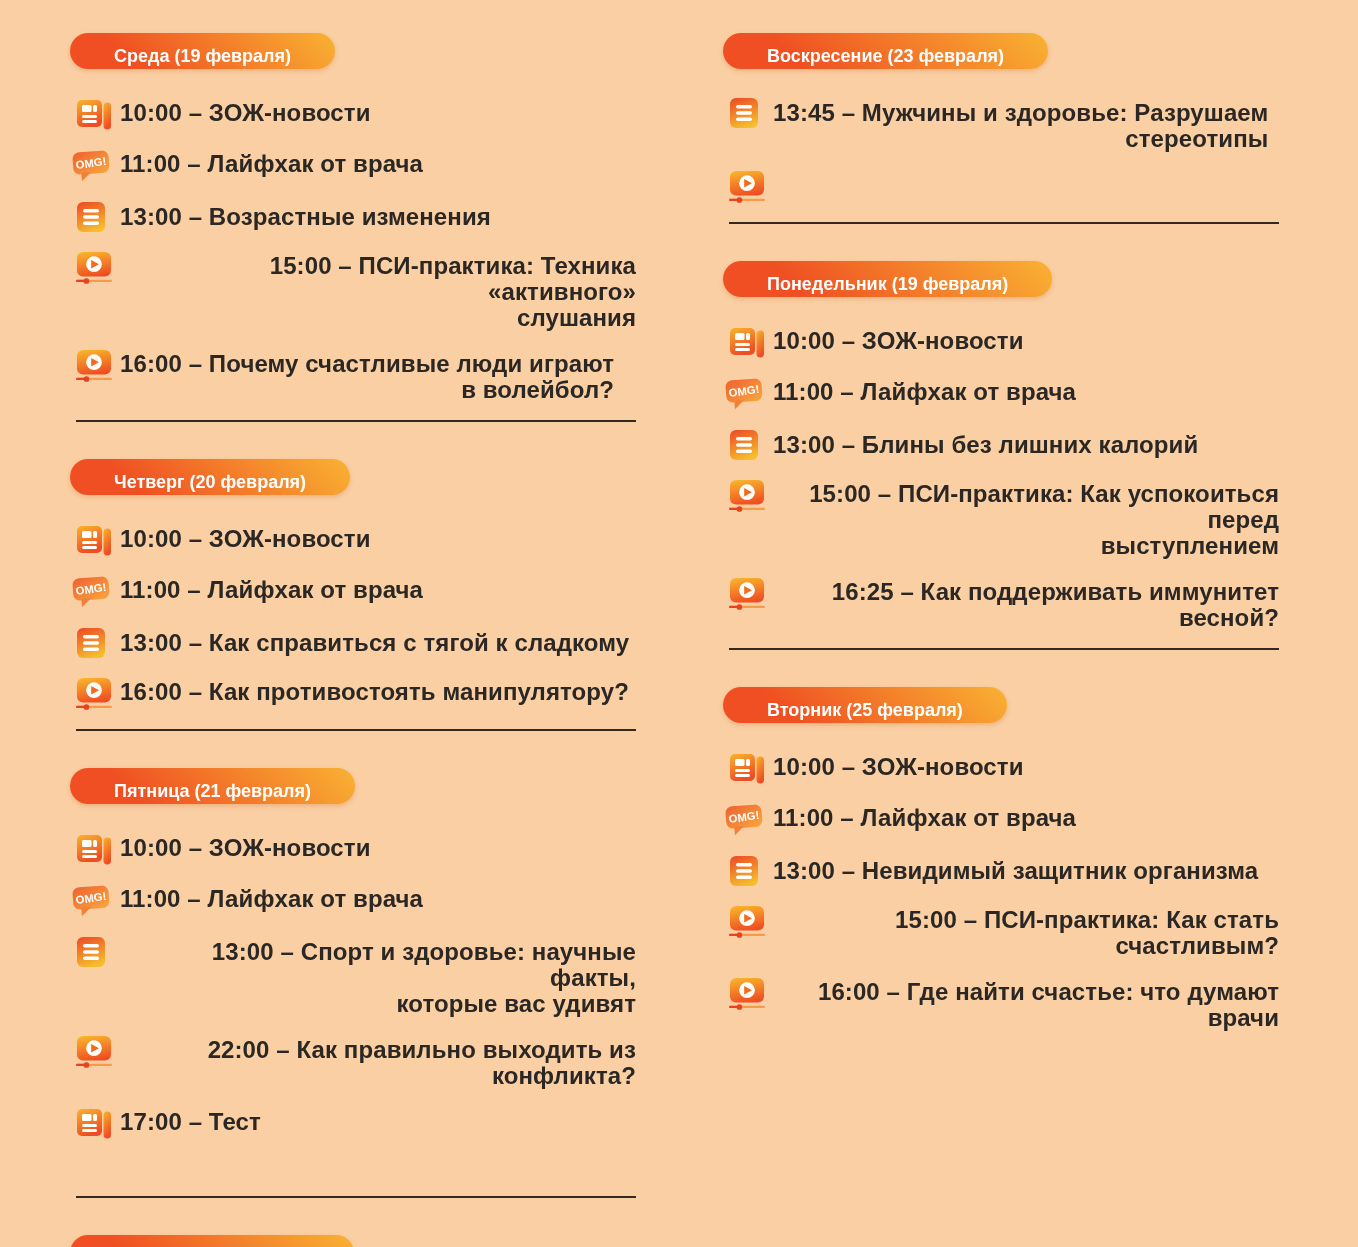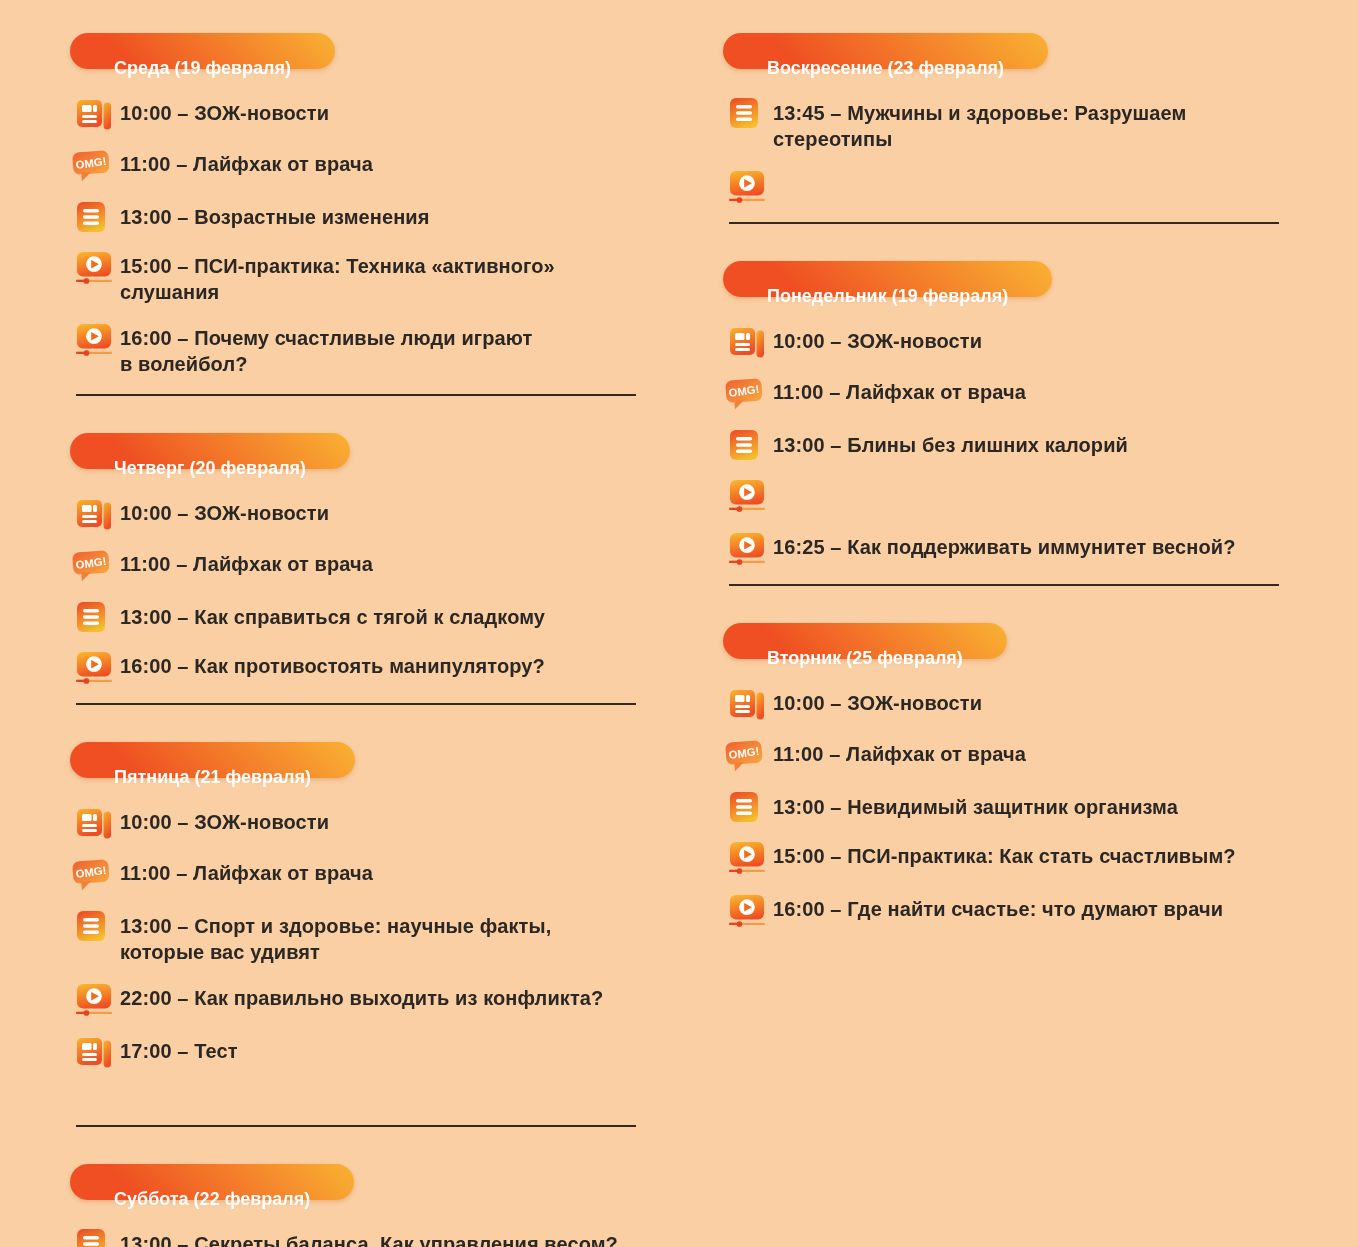--- a/index.html
+++ b/index.html
@@ -26,47 +26,48 @@
   .col-left{width:566px;}
   .col-right{width:556px;}
   .pill{
     display:inline-block;
     align-self:flex-start;
     background:linear-gradient(225deg,var(--pill-a) 0%,var(--pill-b) 78%);
     color:#fff;
     font-size:18px;
     line-height:39px;
     height:36px;
-    padding:16px 44px;
+    padding:4px 44px;
     border-radius:20px;
     margin-bottom:28px;
     text-align:center;
     box-shadow:0 2px 4px rgba(200,90,20,0.25);
   }
   .event{
     display:flex;
     align-items:flex-start;
     margin:0 0 17px 6px;
   }
   .icon{
     flex:0 0 36px;
     width:36px;
     margin-right:8px;
     display:flex;
     justify-content:flex-start;
   }
   .icon svg{display:block;}
   .icon-omg svg{margin-left:-5px;}
   .event-text{
-    font-size:20px;
+    font-size:24px;
     line-height:26px;
     color:var(--text);
     white-space:pre-line;
     padding-top:3px;
     letter-spacing:0.1px;
+    text-align:right;
   }
   hr.divider{
     border:none;
     border-top:2px solid var(--divider);
     width:99%;
     margin:6px 0 37px 6px;
   }
   hr.divider.gap-large{margin-top:56px;}
 </style>
 </head>
@@ -464,20 +465,22 @@
     </linearGradient>
                 </defs>
     <rect x="1" y="1" width="36" height="26" rx="6.5" fill="url(#gV)"></rect>
     <circle cx="19" cy="14" r="8.3" fill="#FFFDF7"></circle>
     <path d="M16 9.6 L24.2 14 L16 18.4 Z" fill="#F2691F"></path>
     <rect x="0" y="30.5" width="38" height="2.4" rx="1.2" fill="#F49B4A"></rect>
     <rect x="0" y="30.5" width="12" height="2.4" rx="1.2" fill="#E8431F"></rect>
     <circle cx="11" cy="31.7" r="3" fill="#E8431F"></circle>
   </svg>
             </span>
+            <span class="event-text">15:00 – ПСИ-практика: Как успокоиться перед
+выступлением</span>
           </div>
           <div class="event">
             <span class="icon icon-video">
               <svg width="38" height="36" viewBox="0 0 38 36" xmlns="http://www.w3.org/2000/svg">
     <defs>
                   <linearGradient id="gV" x1="0.25" y1="0" x2="0.5" y2="1">
       <stop offset="0" stop-color="#F9B42C"></stop>
                     <stop offset="1" stop-color="#EF4D23"></stop>
     </linearGradient>
                 </defs>

